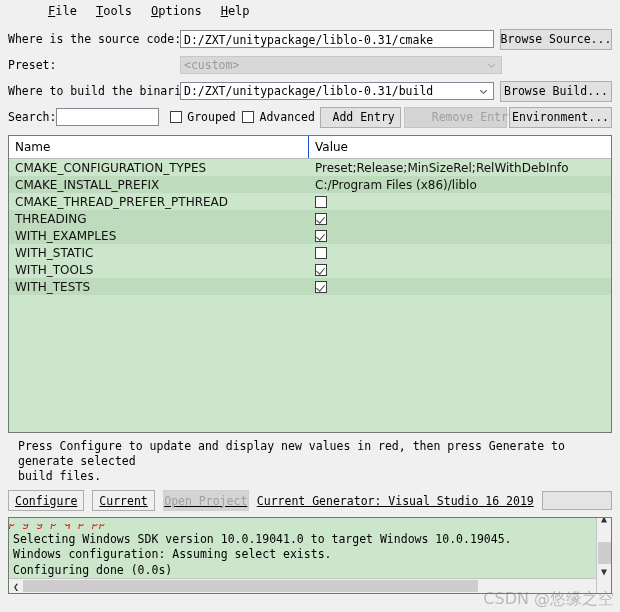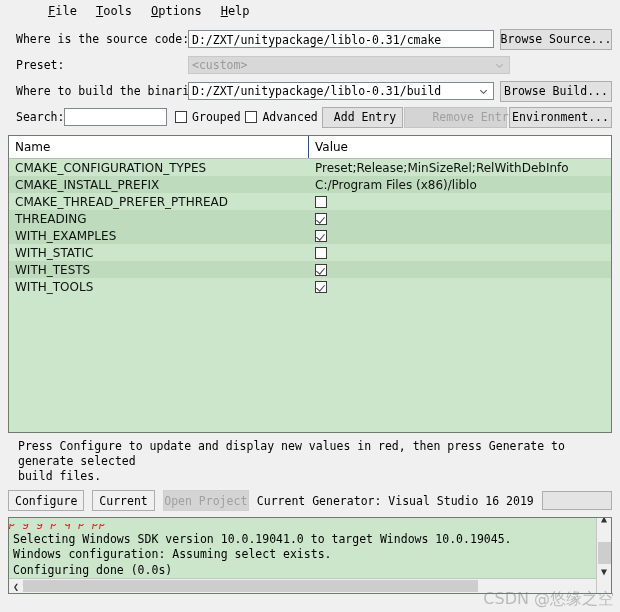--- a/index.html
+++ b/index.html
@@ -30,21 +30,21 @@
   .menu-item {
     font-family: "DejaVu Sans Mono", monospace;
     font-size: 12px;
     color: #000;
     cursor: default;
     letter-spacing: 0px;
   }
   .menu-item .mnem { text-decoration: underline; }
 
   
-  .form-area { padding: 4px 8px 0 8px; margin-left: 8px; }
+  .form-area { padding: 4px 8px 0 8px; }
   .row {
     display: flex;
     align-items: center;
     height: 26px;
   }
   .row .label {
     font-family: "DejaVu Sans Mono", monospace;
     font-size: 11.5px;
     white-space: nowrap;
     color: #000;
@@ -182,20 +182,21 @@
     padding: 0 18px;
     color: #000;
   }
 
   
   .actionrow {
     display: flex;
     align-items: center;
     padding: 6px 8px 0 8px;
     gap: 8px;
+    text-decoration: underline;
   }
   .genlabel {
     font-family: "DejaVu Sans Mono", monospace;
     font-size: 11.5px;
     white-space: nowrap;
   }
   .emptyfield {
     background: #e4e4e4;
     border: 1px solid #adadad;
     height: 19px;
@@ -400,28 +401,28 @@
         <div class="td-value">
           <span class="chk on"></span>
         </div>
       </div>
       <div class="trow">
         <div class="td-name">WITH_STATIC</div>
         <div class="td-value">
           <span class="chk"></span>
         </div>
       </div>
+      <div class="trow">
+        <div class="td-name">WITH_TOOLS</div>
+        <div class="td-value">
+          <span class="chk on"></span>
+        </div>
+      </div>
       <div class="trow alt">
         <div class="td-name">WITH_TESTS</div>
-        <div class="td-value">
-          <span class="chk on"></span>
-        </div>
-      </div>
-      <div class="trow">
-        <div class="td-name">WITH_TOOLS</div>
         <div class="td-value">
           <span class="chk on"></span>
         </div>
       </div>
     </div>
 </div>
 
 <div class="hint">
   <div>Press Configure to update and display new values in red, then press Generate to generate selected</div>
   <div>build files.</div>

